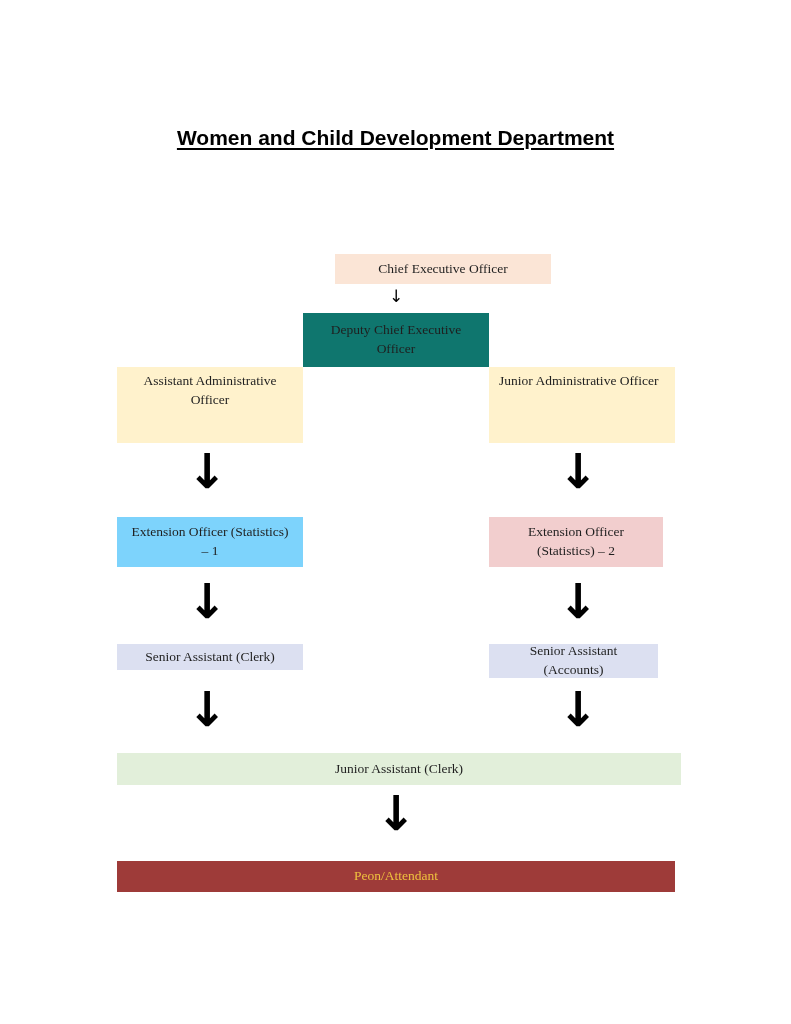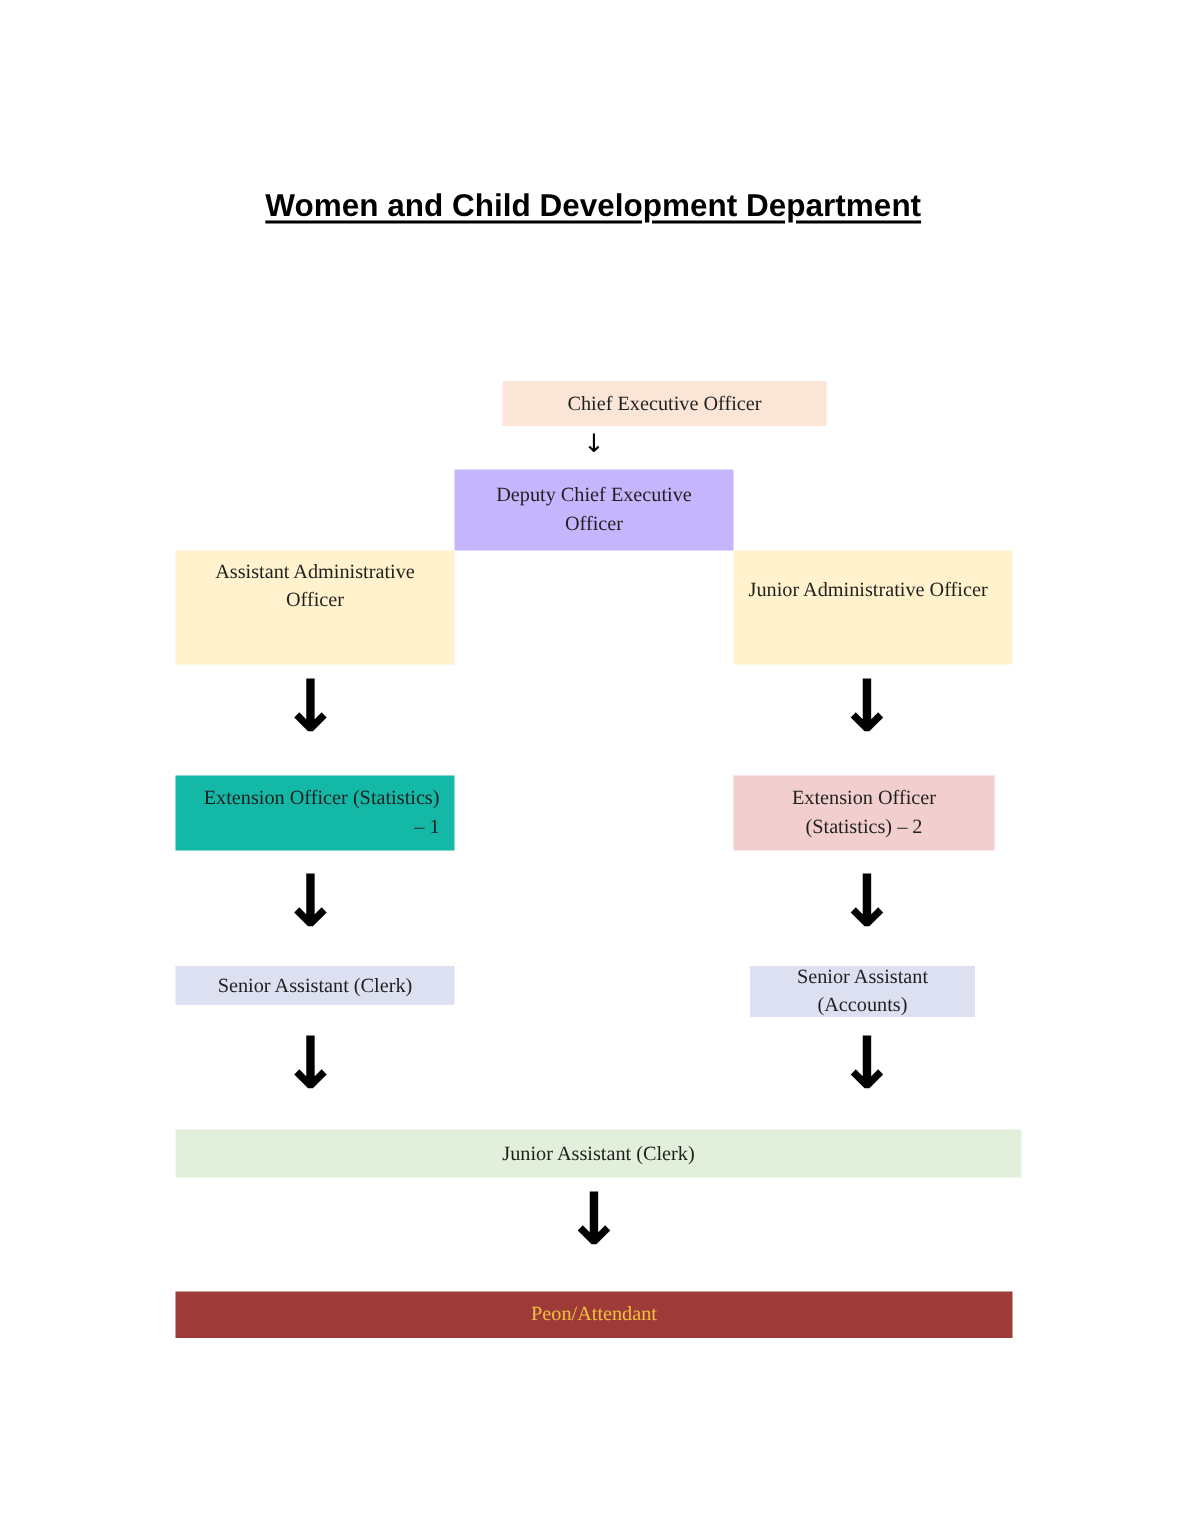--- a/index.html
+++ b/index.html
@@ -34,25 +34,25 @@
     justify-content:center;
     text-align:center;
     font-size:13.5px;
     line-height:1.4;
     color:#1f1f1f;
     padding:2px 10px;
   }
   .n-ceo    { left:303px; top:254px; width:216px; height:30px;margin-left:32px; }
   .n-deputy { left:303px; top:313px; width:186px; height:54px; }
   .n-aao    { left:117px; top:367px; width:186px; height:76px; align-items:flex-start; padding-top:5px; }
-  .n-jao    { left:489px; top:367px; width:186px; height:76px; align-items:flex-start; justify-content:flex-start; text-align:left; padding-top:17px; }
+  .n-jao    { left:489px; top:367px; width:186px; height:76px; align-items:flex-start; justify-content:flex-start; text-align:left; padding-top:5px; }
   .n-eo1    { left:117px; top:517px; width:186px; height:50px; }
   .n-eo2    { left:489px; top:517px; width:174px; height:50px; }
   .n-sac    { left:117px; top:644px; width:186px; height:26px; }
-  .n-saa    { left:500px; top:644px; width:150px; height:34px; }
+  .n-saa    { left:489px; top:644px; width:169px; height:34px; }
   .n-jac    { left:117px; top:753px; width:564px; height:32px; }
   .n-peon   { left:117px; top:861px; width:558px; height:31px; }
   .arrow {
     position:absolute;
     color:#000000;
     font-family:"DejaVu Sans", sans-serif;
     text-align:center;
     user-select:none;
   }
   .a-small { left:303px; top:283px; width:186px; font-size:17px; line-height:26px; }
@@ -69,31 +69,31 @@
 <body>
 
 <div class="page">
 
   <h1 class="title" style="color: #000000;">Women and Child Development Department</h1>
 
   <div class="node n-ceo" style="background: rgb(251, 229, 214);">Chief Executive Officer</div>
 
   <div class="arrow a-small">↓</div>
 
-  <div class="node n-deputy" style="background: #c4b5fd;">Deputy Chief Executive Officer</div>
+  <div class="node n-deputy" style="background: #0f766e;">Deputy Chief Executive Officer</div>
 
   <div class="node n-aao" style="background: rgb(255, 242, 204);">Assistant Administrative Officer</div>
 
   <div class="node n-jao" style="background: rgb(255, 242, 204);">Junior Administrative Officer</div>
 
   <div class="arrow a-big a1-left">↓</div>
 
   <div class="arrow a-big a1-right">↓</div>
 
-  <div class="node n-eo1" style="background: #14b8a6; text-align: right;">Extension Officer (Statistics) – 1</div>
+  <div class="node n-eo1" style="background: #7dd3fc;">Extension Officer (Statistics) – 1</div>
 
   <div class="node n-eo2" style="background: rgb(242, 206, 206);">Extension Officer (Statistics) – 2</div>
 
   <div class="arrow a-big a2-left">↓</div>
 
   <div class="arrow a-big a2-right">↓</div>
 
   <div class="node n-sac" style="background: rgb(220, 224, 241);">Senior Assistant (Clerk)</div>
 
   <div class="node n-saa" style="background: rgb(220, 224, 241);">Senior Assistant (Accounts)</div>

